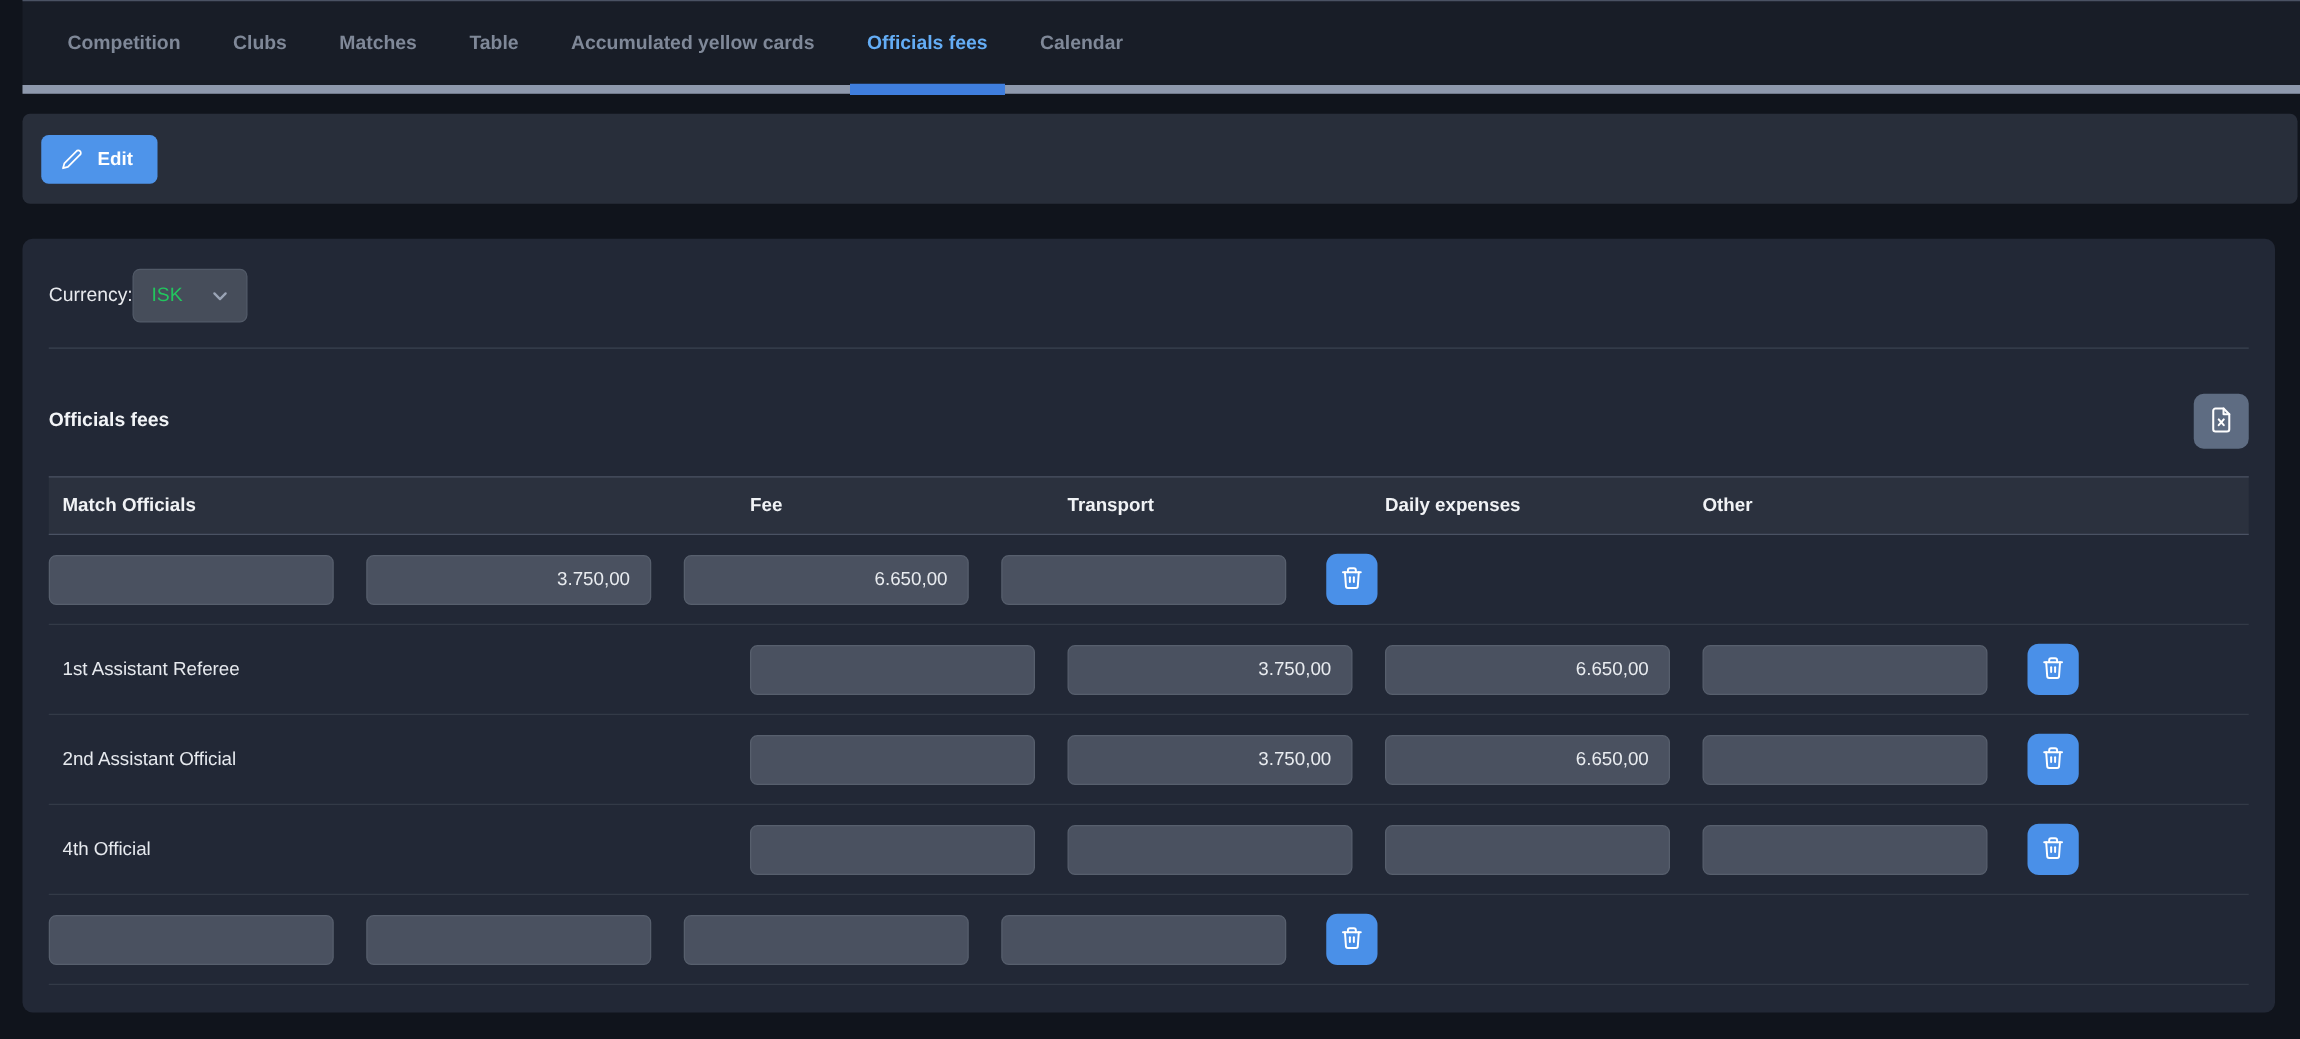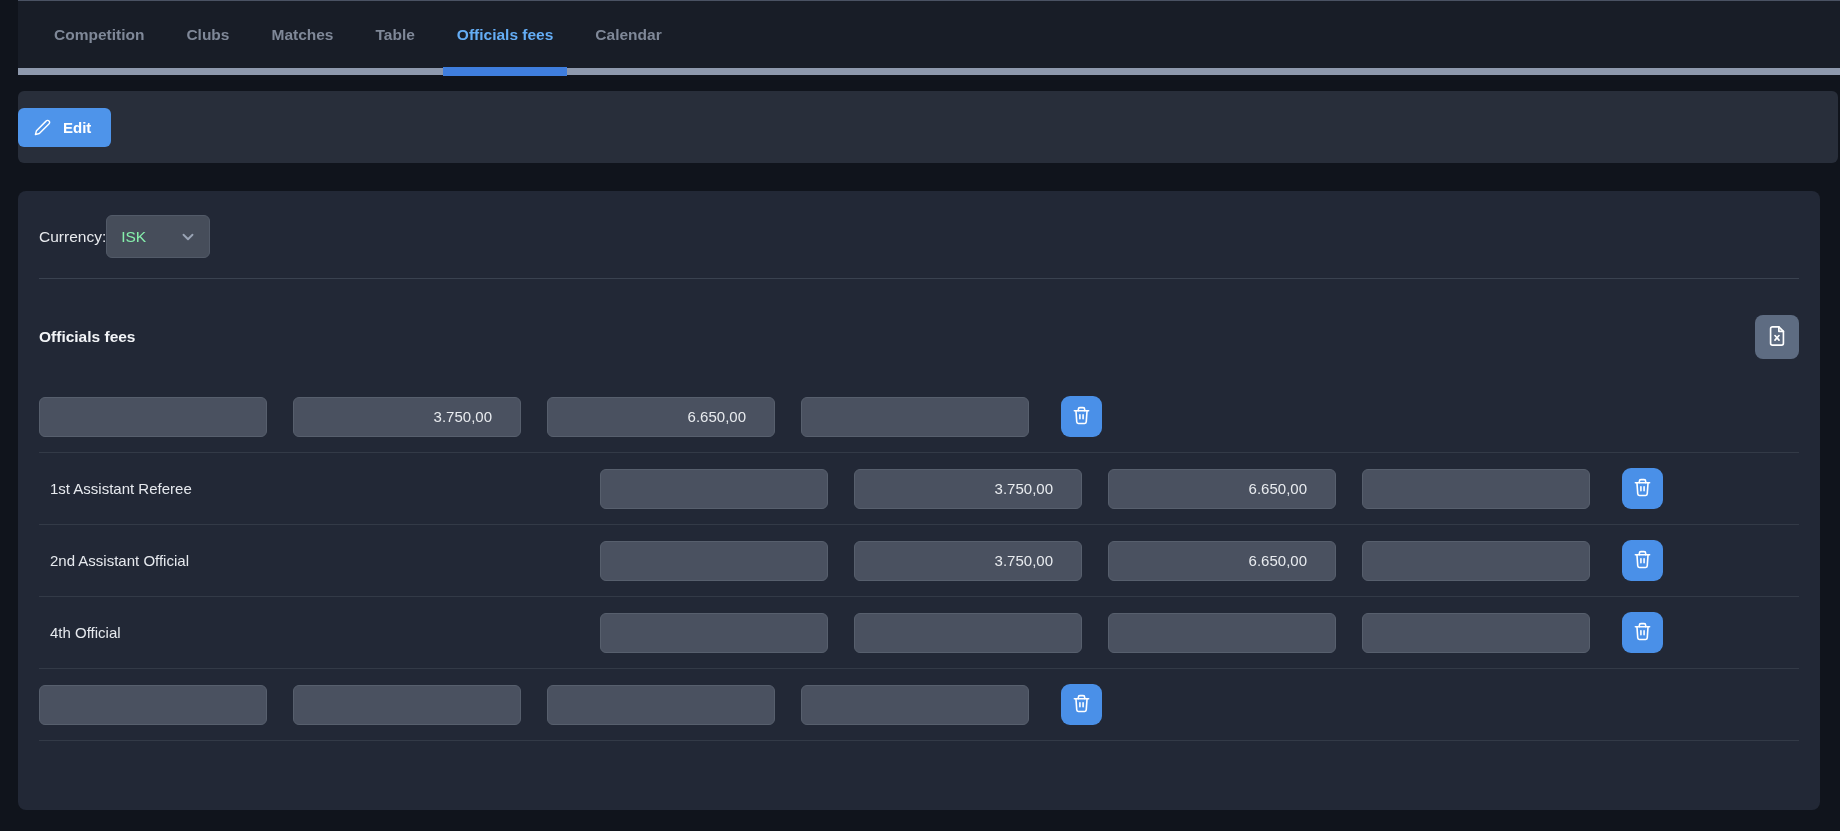--- a/index.html
+++ b/index.html
@@ -56,20 +56,21 @@
   }
 
   
   .toolbar {
     margin:16px 2px 0 18px;
     height:72px;
     background:#282e3a;
     border-radius:6px;
     display:flex;
     align-items:center;
+    padding-left:15px;
   }
   .edit-btn {
     display:flex;
     align-items:center;
     gap:12px;
     background:#4e94ea;
     border:none;
     border-radius:6px;
     height:39px;
     padding:0 20px 0 16px;
@@ -91,30 +92,30 @@
   }
   .currency-row {
     display:flex;
     align-items:center;
   }
   .currency-label {
     color:#e8eaee;
     font-size:15.5px;
   }
   .select {
-    width:104px;
+    width:92px;
     height:43px;
     background:#464d5a;
     border:1px solid #525a68;
     border-radius:6px;
     display:flex;
     align-items:center;
     justify-content:space-between;
     padding:0 12px 0 14px;
-    color:#86efac;
+    color:#22c55e;
     font-size:15.5px;
     cursor:pointer;
   }
   .select svg { display:block; }
   .divider {
     height:1px;
     background:#3a4250;
     margin-top:20px;
   }
 
@@ -168,21 +169,21 @@
   .cell-input {
     width:228px;
     height:40px;
     background:#4a5160;
     border:1px solid #575f6d;
     border-radius:6px;
     color:#e8ebef;
     font-size:15px;
     font-family:"Liberation Sans", sans-serif;
     text-align:right;
-    padding:0 28px;
+    padding:0 16px;
     outline:none;
   }
   .trash-btn {
     width:41px; height:41px;
     margin-left:6px;
     background:#4a90e8;
     border:none;
     border-radius:9px;
     display:flex;
     align-items:center;
@@ -192,20 +193,21 @@
 </style>
 </head>
 <body>
 
 <div class="tabbar-wrap">
   <div class="tabs">
     <div class="tab">Competition</div>
     <div class="tab">Clubs</div>
     <div class="tab">Matches</div>
     <div class="tab">Table</div>
+    <div class="tab">Accumulated yellow cards</div>
     <div class="tab active">Officials fees</div>
     <div class="tab">Calendar</div>
   </div>
   <div class="gray-bar"></div>
 </div>
 
 <div class="toolbar">
   <button class="edit-btn">
     <span>
       <svg width="17" height="17" viewBox="0 0 24 24" fill="none" stroke="#ffffff" stroke-width="2" stroke-linecap="round" stroke-linejoin="round">
@@ -241,20 +243,27 @@
           <polyline points="14 2 14 7 19 7"></polyline>
           <line x1="9.8" y1="11.5" x2="14.2" y2="16.5"></line>
           <line x1="14.2" y1="11.5" x2="9.8" y2="16.5"></line>
         </svg>
       </span>
     </button>
   </div>
 
   <div>
 
+    <div class="thead">
+      <div class="col-name">Match Officials</div>
+      <div class="col-input">Fee</div>
+      <div class="col-input">Transport</div>
+      <div class="col-input">Daily expenses</div>
+      <div class="col-input">Other</div>
+    </div>
 
     <div class="trow">
       <div class="col-input"><input class="cell-input" value="" style=""></div>
       <div class="col-input"><input class="cell-input" value="3.750,00" style=""></div>
       <div class="col-input"><input class="cell-input" value="6.650,00" style=""></div>
       <div class="col-input"><input class="cell-input" value="" style=""></div>
       <div class="col-action">
         <button class="trash-btn">
           <span>
             <svg width="19" height="19" viewBox="0 0 24 24" fill="none" stroke="#ffffff" stroke-width="2" stroke-linecap="round" stroke-linejoin="round">

